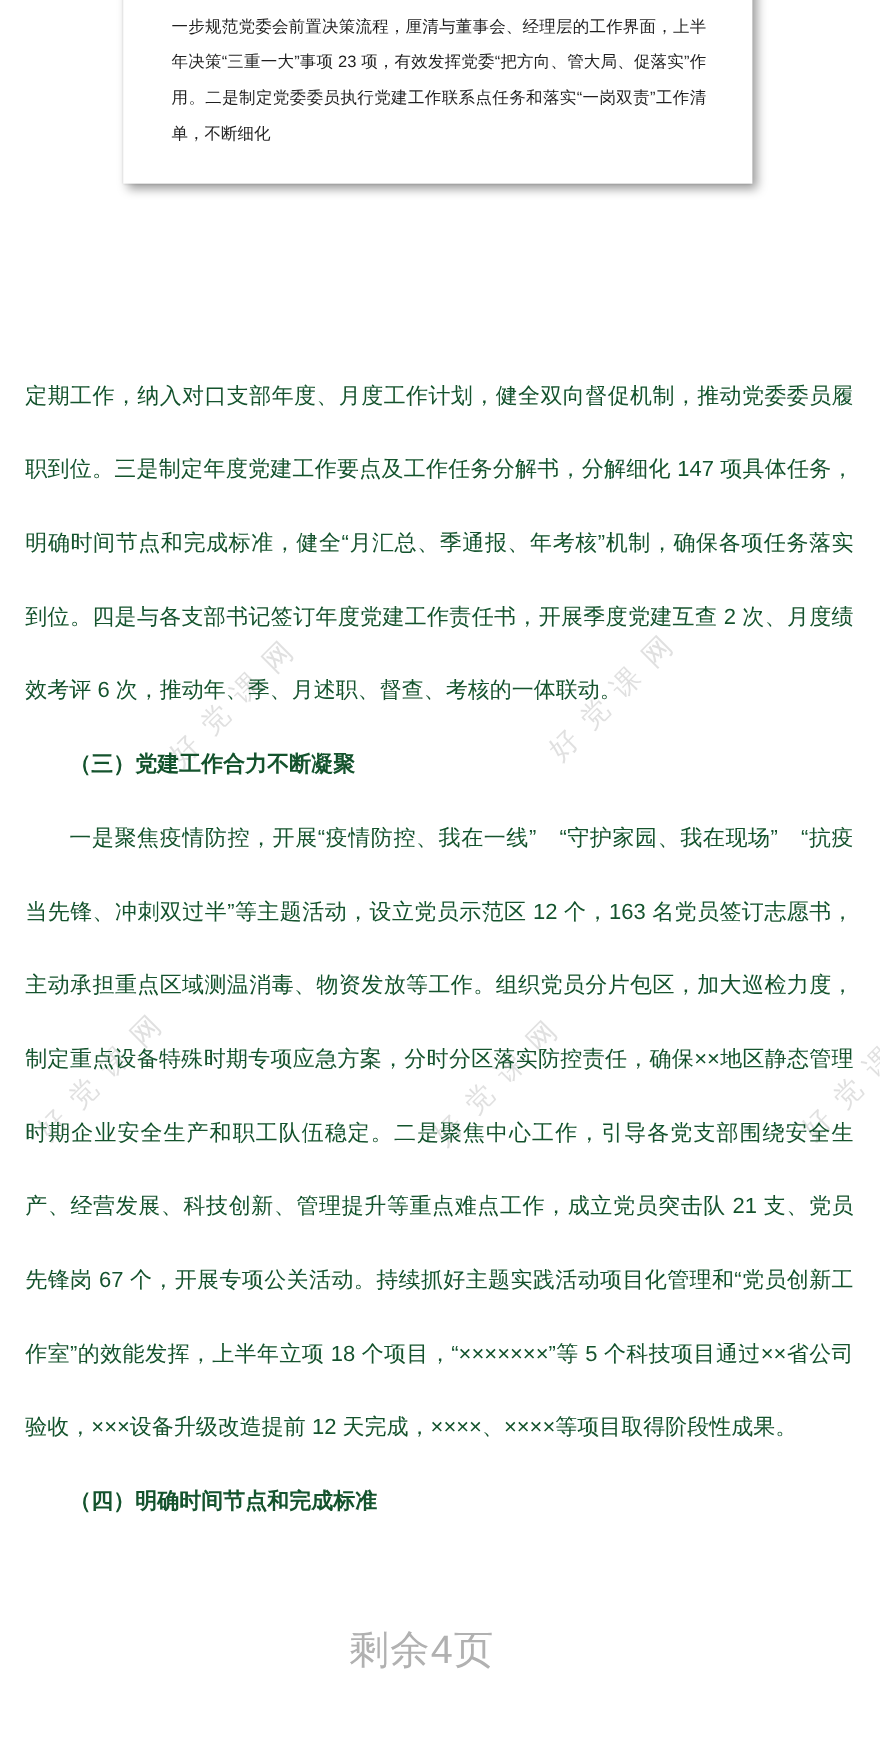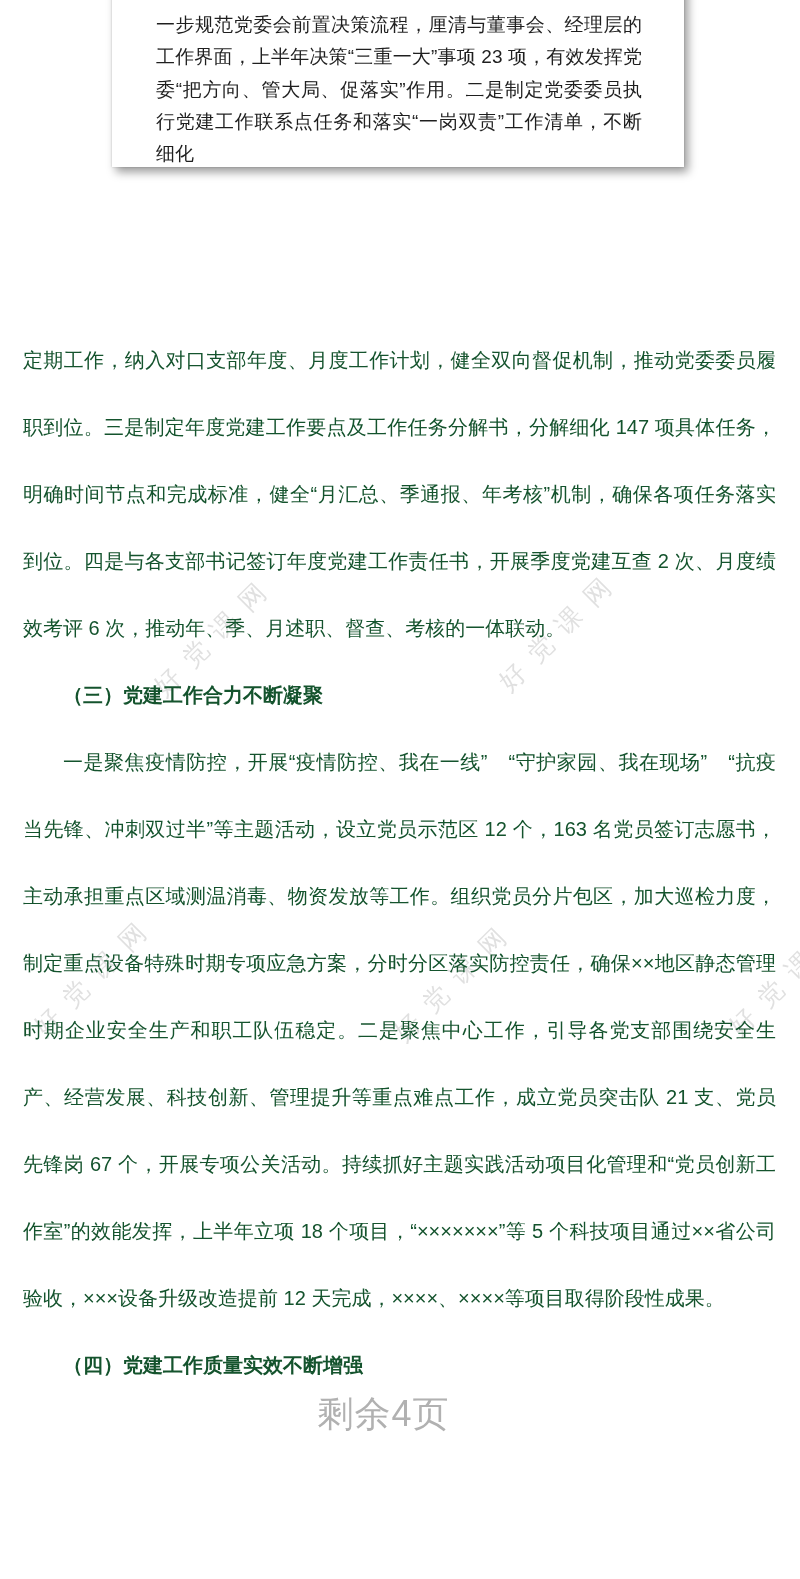--- a/index.html
+++ b/index.html
@@ -9,42 +9,42 @@
     font-family:"Liberation Sans","DejaVu Sans",sans-serif;
   }
   
   .prev-card{
     position:absolute;left:112px;top:-30px;width:572px;height:197px;
     background:#ffffff;
     box-shadow:4px 5px 9px rgba(0,0,0,0.40), 0 0 2px rgba(0,0,0,0.18);
   }
   .prev-card-text{
     position:absolute;left:44px;right:42px;top:39px;
-    font-size:19px;line-height:32.3px;color:#1f1f1f;
+    font-size:15px;line-height:32.3px;color:#1f1f1f;
     text-align:justify;letter-spacing:0;
   }
   
   .wm-layer{position:absolute;inset:0;pointer-events:none;}
   .wm{
     position:absolute;transform:translate(-50%,-50%) rotate(-45deg);
     font-size:26px;letter-spacing:14px;white-space:nowrap;
     color:rgba(0,0,0,0.12);
   }
   
   .doc-body{
     position:absolute;left:23px;top:327px;width:753px;
     font-size:20px;line-height:67px;color:#14532d;
     text-align:justify;
   }
   .para{margin:0;}
   .para.indent{text-indent:2em;}
   .para.heading{text-indent:2em;font-weight:bold;}
   
   .footer{
-    position:absolute;left:0;right:0;top:1388px;height:52px;
+    position:absolute;left:0;right:0;top:1474px;height:52px;
     display:flex;align-items:center;justify-content:center;
     font-size:36px;line-height:44px;color:#b1b1b1;letter-spacing:1px;
     white-space:nowrap;
   }
   .footer .gap{display:inline-block;width:33px;}
 </style>
 </head>
 <body>
 
 <div class="prev-card">
@@ -56,19 +56,19 @@
     <span class="wm" style="left: 560px; top: 630px; color: rgba(0, 0, 0, 0.12);">好党课网</span>
     <span class="wm" style="left: 95px; top: 975px; color: rgba(0, 0, 0, 0.12);">好党课网</span>
     <span class="wm" style="left: 455px; top: 980px; color: rgba(0, 0, 0, 0.12);">好党课网</span>
     <span class="wm" style="left: 790px; top: 975px; color: rgba(0, 0, 0, 0.12);">好党课网</span>
   </div>
 
 <div class="doc-body">
     <div class="para body">定期工作，纳入对口支部年度、月度工作计划，健全双向督促机制，推动党委委员履职到位。三是制定年度党建工作要点及工作任务分解书，分解细化 147 项具体任务，明确时间节点和完成标准，健全“月汇总、季通报、年考核”机制，确保各项任务落实到位。四是与各支部书记签订年度党建工作责任书，开展季度党建互查 2 次、月度绩效考评 6 次，推动年、季、月述职、督查、考核的一体联动。</div>
     <div class="para heading indent">（三）党建工作合力不断凝聚</div>
     <div class="para body indent">一是聚焦疫情防控，开展“疫情防控、我在一线”　“守护家园、我在现场”　“抗疫当先锋、冲刺双过半”等主题活动，设立党员示范区 12 个，163 名党员签订志愿书，主动承担重点区域测温消毒、物资发放等工作。组织党员分片包区，加大巡检力度，制定重点设备特殊时期专项应急方案，分时分区落实防控责任，确保××地区静态管理时期企业安全生产和职工队伍稳定。二是聚焦中心工作，引导各党支部围绕安全生产、经营发展、科技创新、管理提升等重点难点工作，成立党员突击队 21 支、党员先锋岗 67 个，开展专项公关活动。持续抓好主题实践活动项目化管理和“党员创新工作室”的效能发挥，上半年立项 18 个项目，“×××××××”等 5 个科技项目通过××省公司验收，×××设备升级改造提前 12 天完成，××××、××××等项目取得阶段性成果。</div>
-    <div class="para heading indent">（四）党建工作质量实效不断增强</div>
+    <div class="para heading indent">（四）明确时间节点和完成标准</div>
   </div>
 
 <div class="footer">
   <span>剩余4页</span>
   <span class="gap"></span>
 </div>
 
 </body></html>

